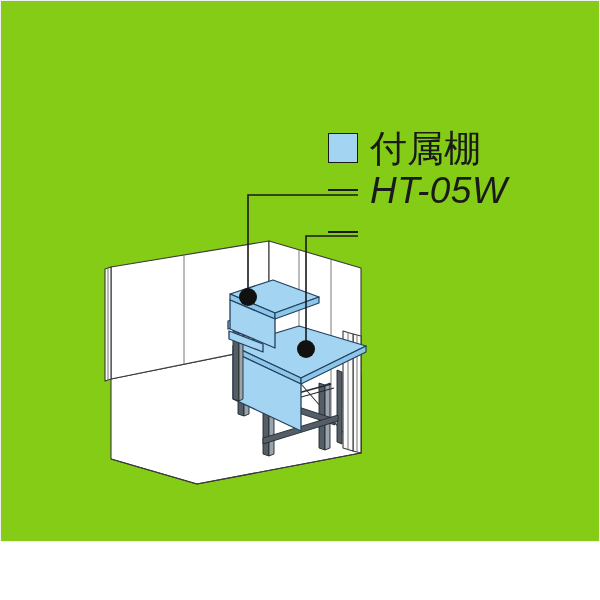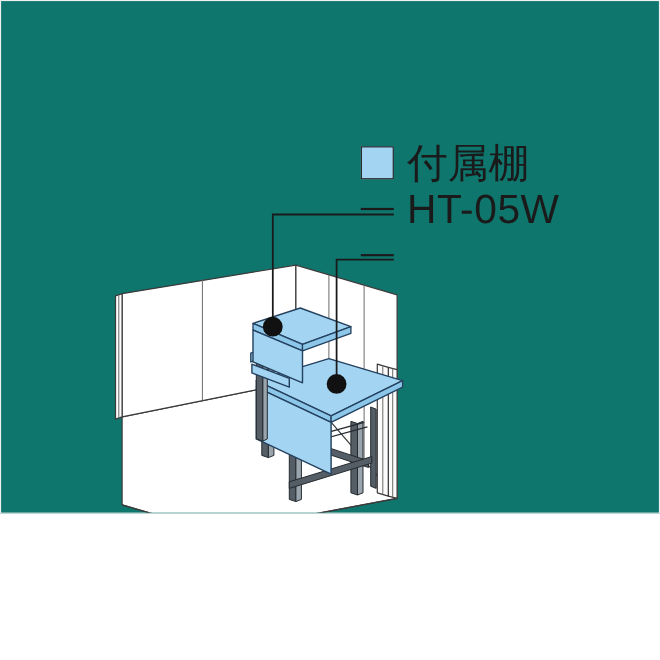--- a/index.html
+++ b/index.html
@@ -6,22 +6,22 @@
     margin: 0;
     padding: 0;
     background: #ffffff;
   }
   body {
     font-family: "Liberation Sans", sans-serif;
   }
   #canvas {
     position: relative;
     width: 600px;
-    height: 467px;
-    background: #0f766e;
+    height: 542px;
+    background: #84cc16;
     box-sizing: border-box;
     border: 1px solid #f0f0f0;
     overflow: hidden;
   }
   #figure-svg {
     position: absolute;
     left: 0;
     top: 0;
     width: 600px;
     height: 600px;
@@ -59,20 +59,21 @@
     color: #1a1a1a;
     white-space: nowrap;
     letter-spacing: 0px;
   }
   .legend-text.jp {
     font-size: 37px;
   }
   .legend-text.code {
     font-size: 37px;
     letter-spacing: 0.5px;
+    font-style: italic;
   }
 </style>
 </head>
 <body>
 
 <div id="canvas">
 
   <svg id="figure-svg" viewBox="0 0 600 600">
     <defs>
       <style>

